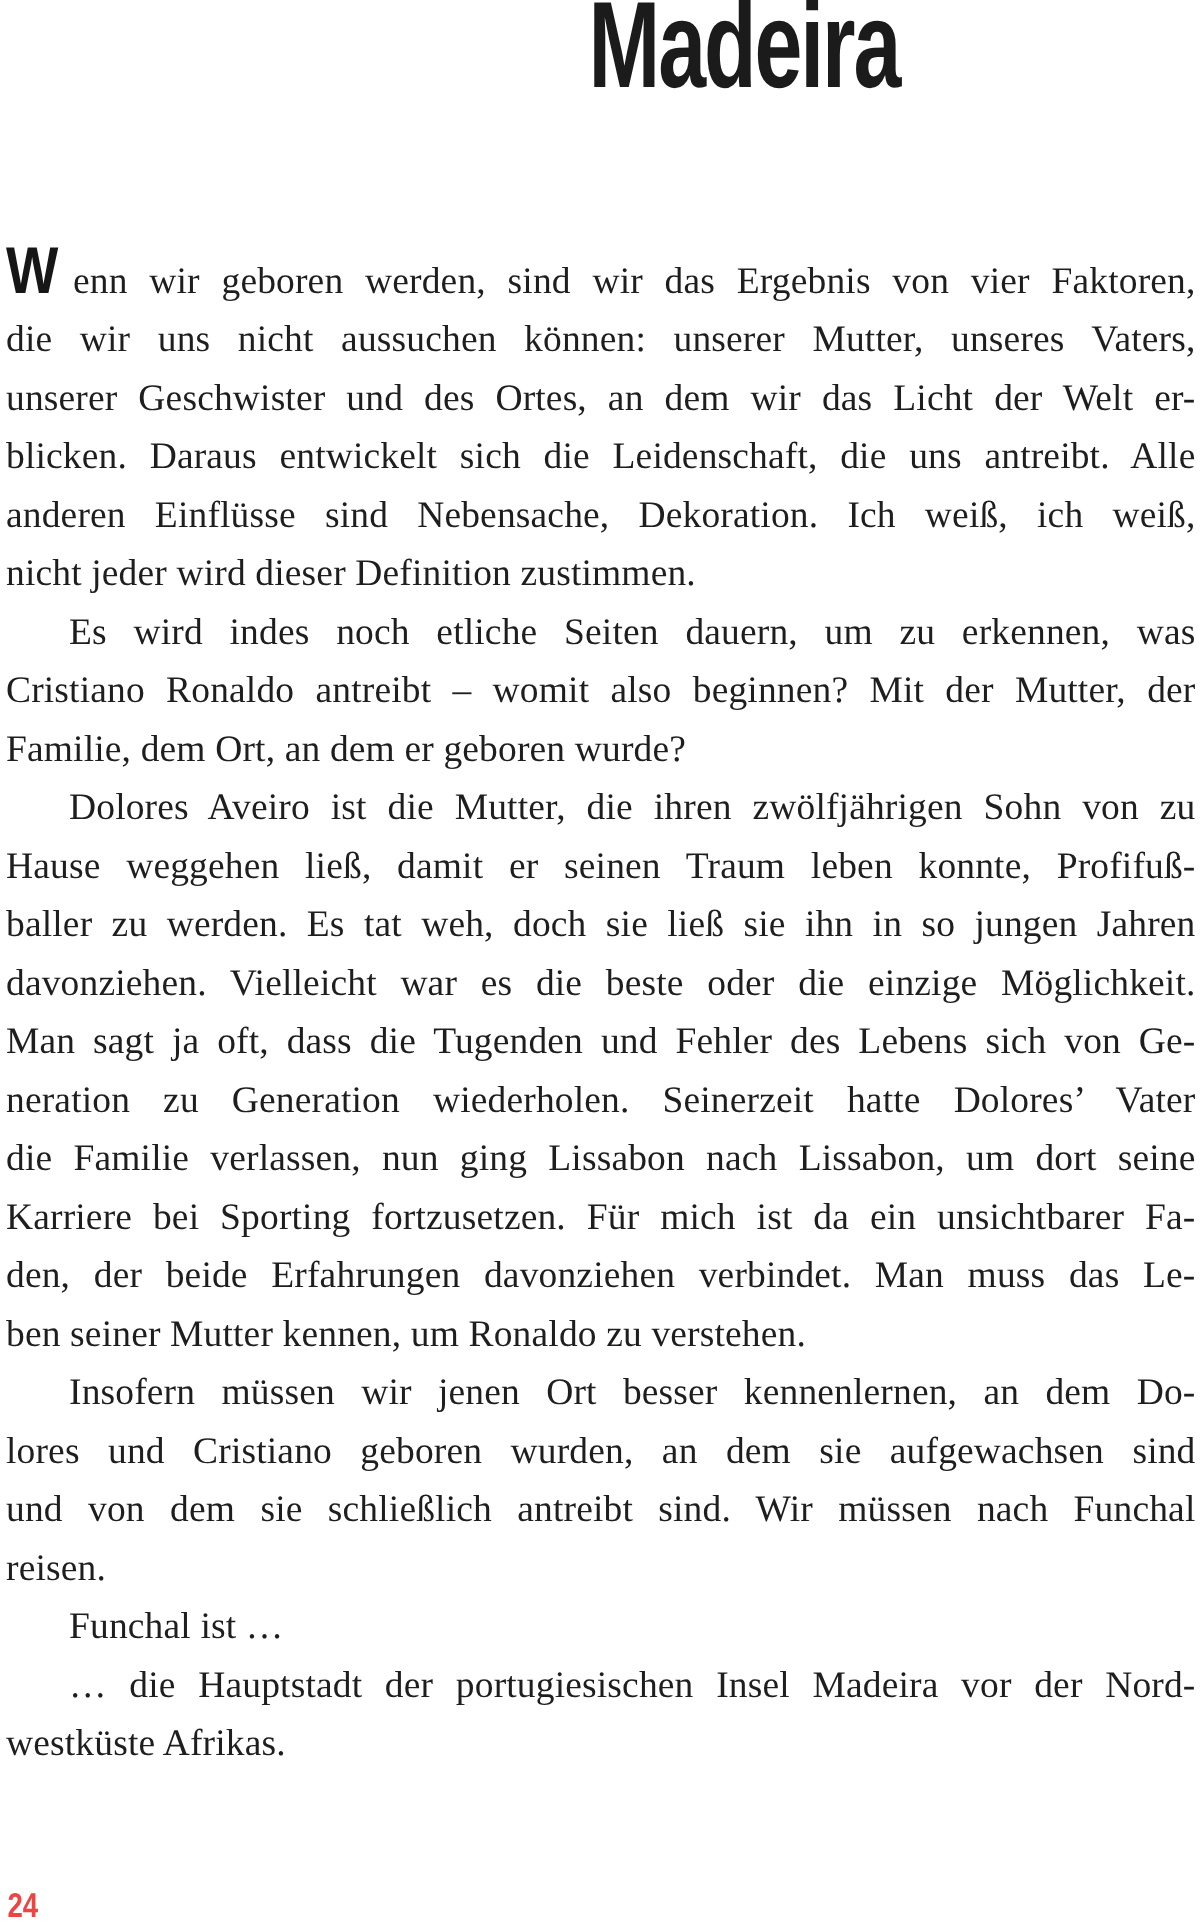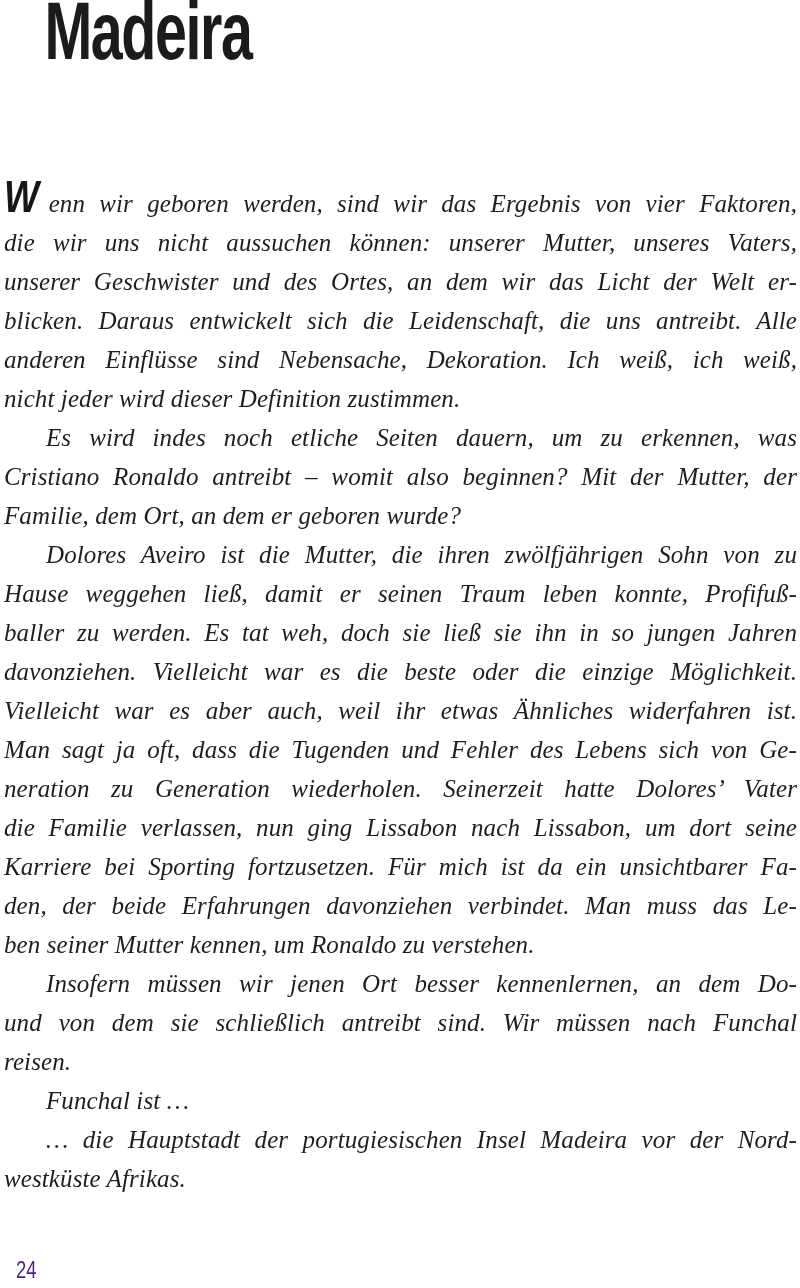--- a/index.html
+++ b/index.html
@@ -16,41 +16,40 @@
     font-family: "Liberation Serif", serif;
     color: #1e1e1e;
   }
   
   .title-row {
     position: absolute;
     top: 0;
     left: 0;
     width: 644px;
     height: 66px;
-    text-align: left;
+    text-align: right;
   }
   .title-text {
     display: inline-block;
     font-family: "Liberation Sans", sans-serif;
     font-weight: bold;
     font-size: 82px;
     line-height: 62px;
     letter-spacing: -2px;
     color: #1b1b1b;
     transform: scaleX(0.70);
     transform-origin: center top;
     white-space: nowrap;
   }
   
   .body-text {
     position: absolute;
-    top: 184px;
+    top: 168px;
     left: 4px;
     width: 793px;
-    font-style: italic;
   }
   .para { margin: 0; padding: 0; }
   .line {
     font-size: 25px;
     line-height: 39px;
     letter-spacing: 0.1px;
     text-align: justify;
     text-align-last: justify;
     white-space: normal;
     color: #1e1e1e;
@@ -69,27 +68,27 @@
     line-height: 20px;
     color: #161616;
     transform: scaleX(0.84);
     transform-origin: left bottom;
     margin-right: 3px;
     vertical-align: baseline;
   }
   
   .folio {
     position: absolute;
-    left: 16px;
+    left: 5px;
     top: 1256px;
     font-family: "Liberation Sans", sans-serif;
-    font-weight: normal;
+    font-weight: bold;
     font-size: 23px;
     line-height: 28px;
-    color: #4c1d95;
+    color: #ef4444;
   }
   .folio span {
     display: inline-block;
     transform: scaleX(0.8);
     transform-origin: left center;
     letter-spacing: 0px;
   }
 </style>
 </head>
 <body>
@@ -112,30 +111,30 @@
       <div class="para">
         <div class="line indent">Es wird indes noch etliche Seiten dauern, um zu erkennen, was</div>
         <div class="line">Cristiano Ronaldo antreibt – womit also beginnen? Mit der Mutter, der</div>
         <div class="line last">Familie, dem Ort, an dem er geboren wurde?</div>
       </div>
       <div class="para">
         <div class="line indent">Dolores Aveiro ist die Mutter, die ihren zwölfjährigen Sohn von zu</div>
         <div class="line">Hause weggehen ließ, damit er seinen Traum leben konnte, Profifuß-</div>
         <div class="line">baller zu werden. Es tat weh, doch sie ließ sie ihn in so jungen Jahren</div>
         <div class="line">davonziehen. Vielleicht war es die beste oder die einzige Möglichkeit.</div>
-        <div class="line">Vielleicht war es aber auch, weil ihr etwas Ähnliches widerfahren ist.</div>
         <div class="line">Man sagt ja oft, dass die Tugenden und Fehler des Lebens sich von Ge-</div>
         <div class="line">neration zu Generation wiederholen. Seinerzeit hatte Dolores’ Vater</div>
         <div class="line">die Familie verlassen, nun ging Lissabon nach Lissabon, um dort seine</div>
         <div class="line">Karriere bei Sporting fortzusetzen. Für mich ist da ein unsichtbarer Fa-</div>
         <div class="line">den, der beide Erfahrungen davonziehen verbindet. Man muss das Le-</div>
         <div class="line last">ben seiner Mutter kennen, um Ronaldo zu verstehen.</div>
       </div>
       <div class="para">
         <div class="line indent">Insofern müssen wir jenen Ort besser kennenlernen, an dem Do-</div>
+        <div class="line">lores und Cristiano geboren wurden, an dem sie aufgewachsen sind</div>
         <div class="line">und von dem sie schließlich antreibt sind. Wir müssen nach Funchal</div>
         <div class="line last">reisen.</div>
       </div>
       <div class="para">
         <div class="line last indent">Funchal ist …</div>
       </div>
       <div class="para">
         <div class="line indent">… die Hauptstadt der portugiesischen Insel Madeira vor der Nord-</div>
         <div class="line last">westküste Afrikas.</div>
       </div>

